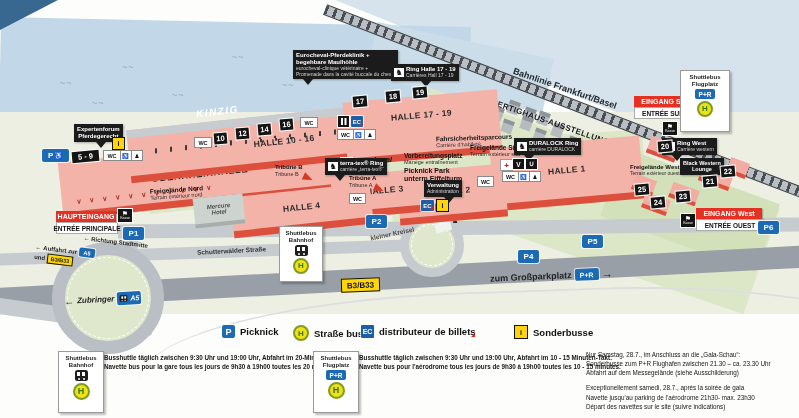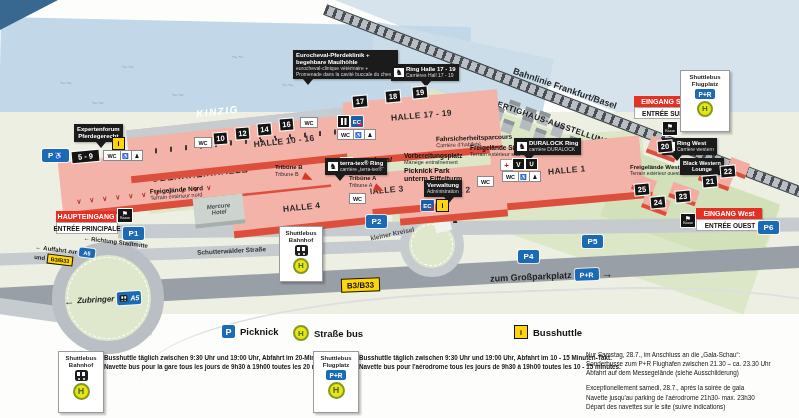--- a/index.html
+++ b/index.html
@@ -389,23 +389,27 @@
   <div class="bb" style="left:582px;top:235px;width:21px;height:13px;font-size:8px;">P5</div>
 
   <div class="leg" style="left:222px;top:325px;">
     <span class="bb" style="position:static;width:13px;height:13px;font-size:9px;">P</span>
     <span class="x">Picknick</span>
   </div>
   <div class="leg" style="left:293px;top:325px;">
     <span class="hstop" style="position:static;width:12px;height:12px;font-size:8px;">H</span>
     <span class="x">Straße bus</span>
   </div>
+  <div class="leg" style="left:361px;top:325px;">
+    <span class="ecb" style="position:static;width:13px;height:13px;font-size:7px;">EC</span>
+    <span class="x">distributeur de billets</span>
+  </div>
   <div class="leg" style="left:514px;top:325px;">
     <span class="ib" style="position:static;width:12px;height:12px;">i</span>
-    <span class="x">Busshuttle</span>
+    <span class="x">Sonderbusse</span>
   </div>
 
   <div class="shuttle" style="left:58px;top:351px;width:40px;height:54px;">
     <span>Shuttlebus</span>
     <span style="margin-top:-2px;">Bahnhof</span>
     <span class="train"></span>
     <span class="hstop" style="position:static;width:13px;height:13px;font-size:9px;">H</span>
   </div>
   <div class="foot" style="left:104px;top:353px;">
     <div><b>Busshuttle täglich zwischen 9:30 Uhr und 19:00 Uhr, Abfahrt im 20-Minuten-Takt.</b></div>

